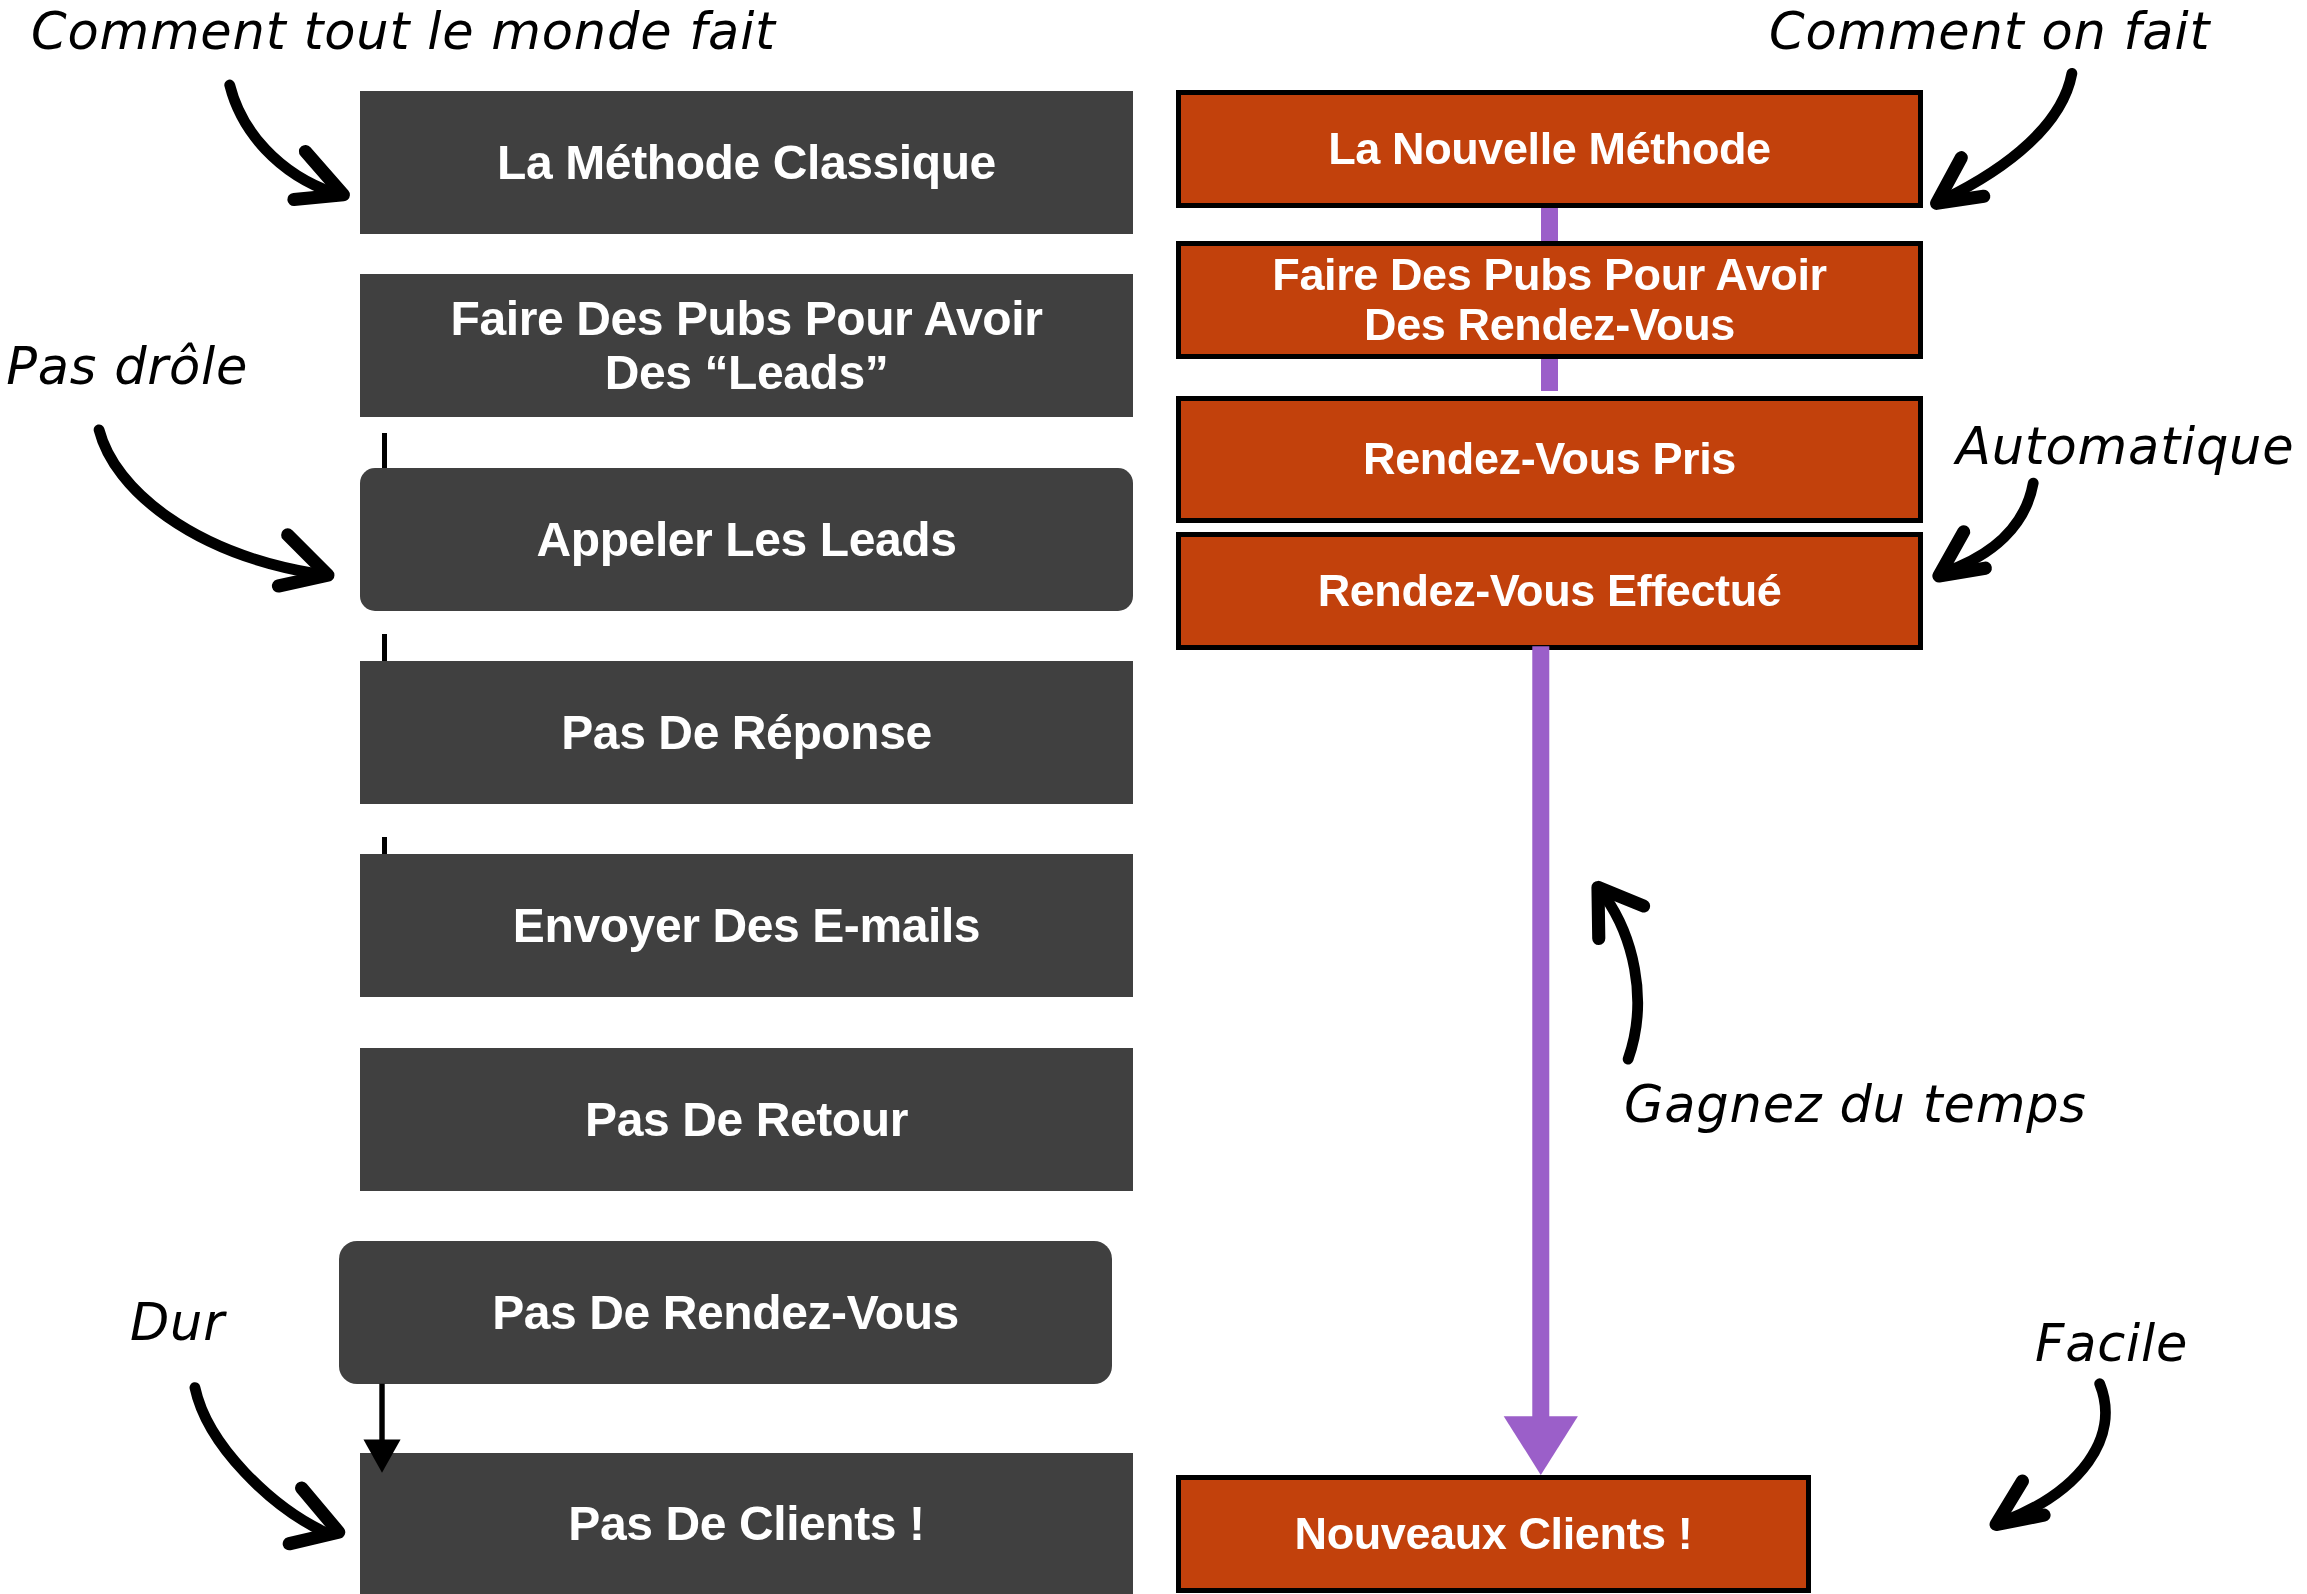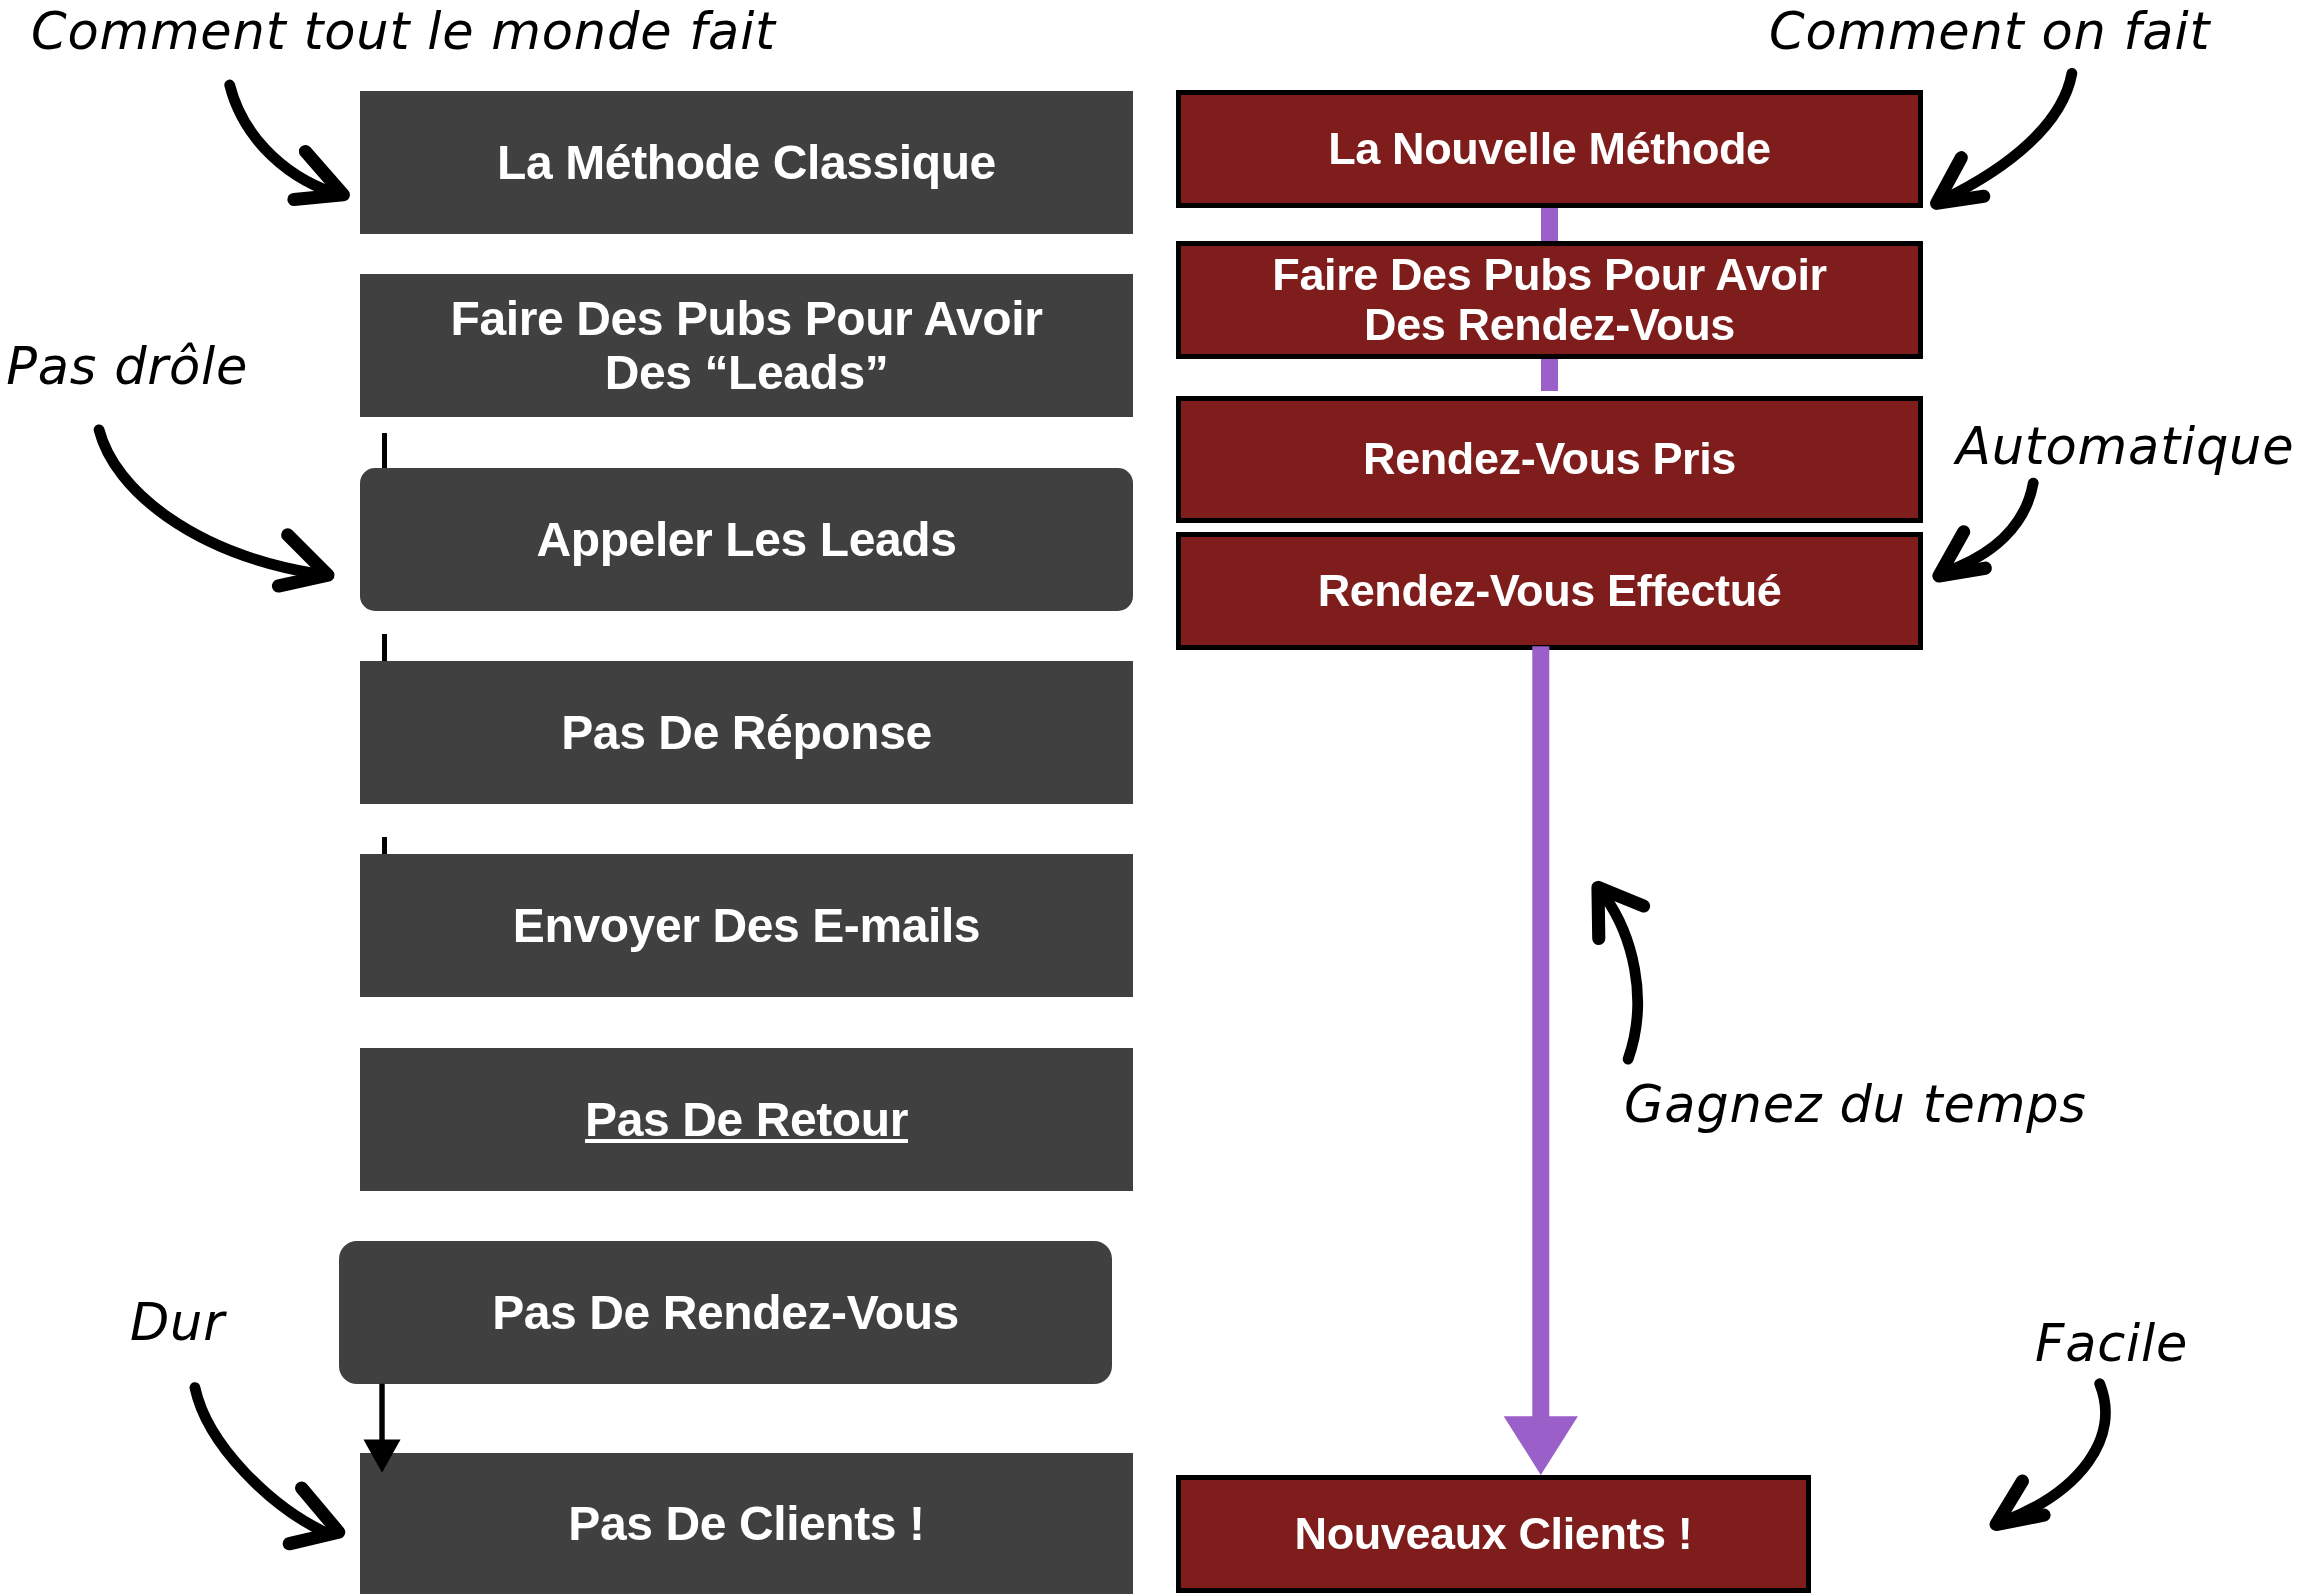--- a/index.html
+++ b/index.html
@@ -34,21 +34,21 @@
   .box .lbl {
     display: block;
     white-space: pre-line;
     padding: 0 10.8px;
   }
   .box-black {
     background: #404040;
     font-size: 48px;
   }
   .box-purple {
-    background: #7f1d1d;
+    background: #c2410c;
     border: 5.4px solid #000000;
     font-size: 45px;
   }
 
   
   .conn {
     position: absolute;
     z-index: 1;
   }
   .conn-black {
@@ -111,21 +111,21 @@
   </div>
 
   <div class="box box-black" style="left:360px; top:661px; width:773px; height:143px;">
     <span class="lbl">Pas De Réponse</span>
   </div>
 
   <div class="box box-black" style="left:360px; top:854px; width:773px; height:143px;">
     <span class="lbl">Envoyer Des E-mails</span>
   </div>
 
-  <div class="box box-black" style="left:360px; top:1048px; width:773px; height:143px;text-decoration:underline;">
+  <div class="box box-black" style="left:360px; top:1048px; width:773px; height:143px;">
     <span class="lbl">Pas De Retour</span>
   </div>
 
   <div class="box box-black" style="left:339px; top:1241px; width:773px; height:143px;border-radius:18px;">
     <span class="lbl">Pas De Rendez-Vous</span>
   </div>
 
   <div class="box box-black" style="left:360px; top:1453px; width:773px; height:141px;">
     <span class="lbl">Pas De Clients !</span>
   </div>

